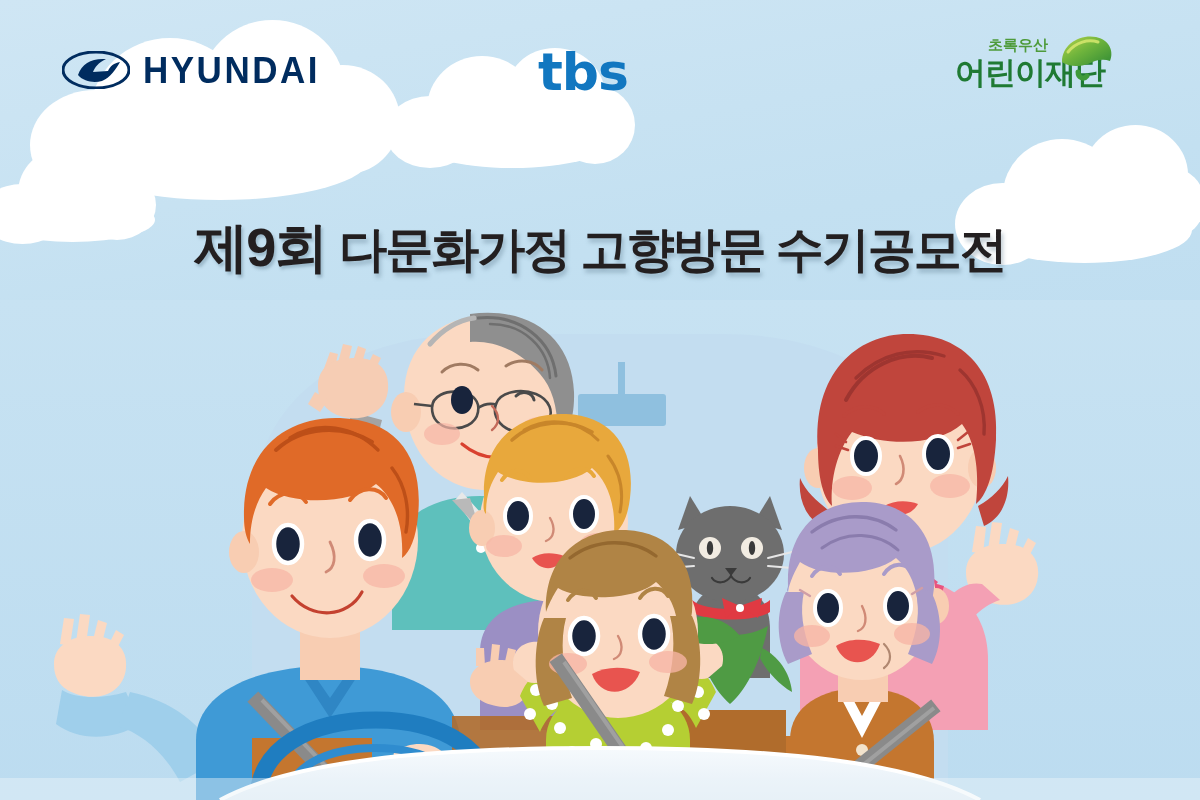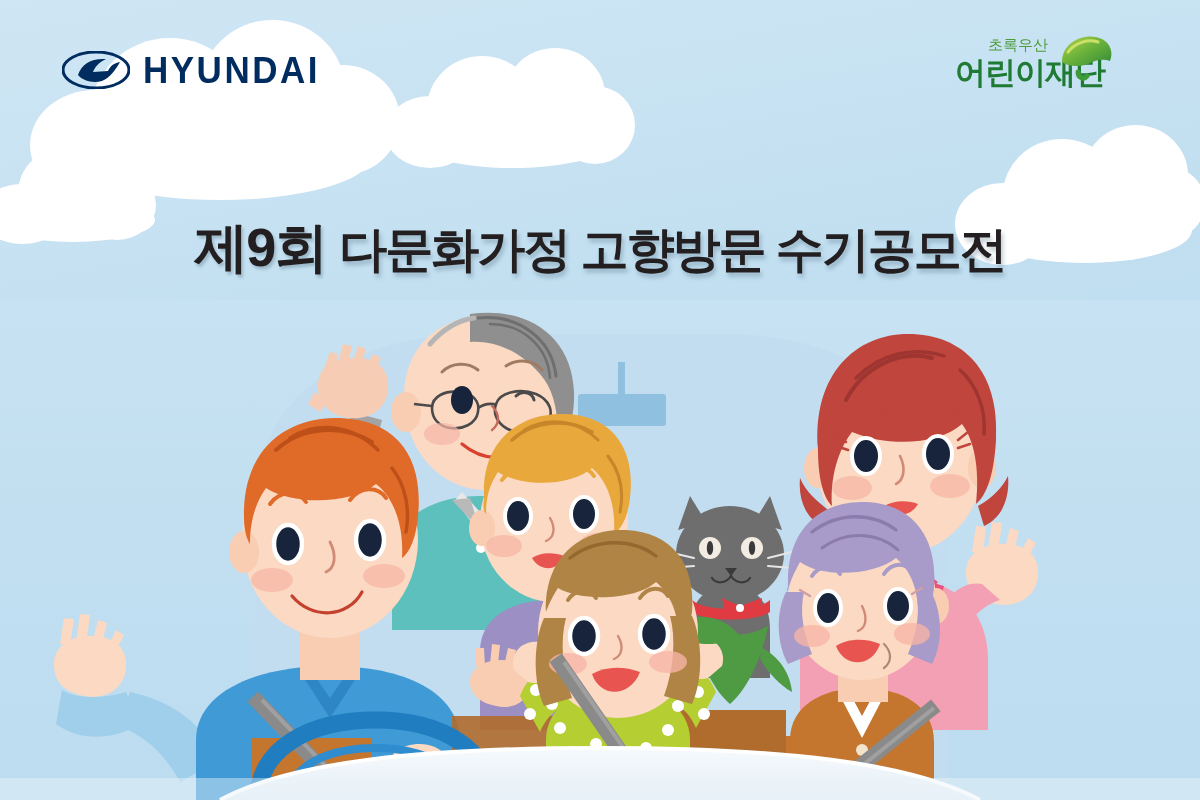--- a/index.html
+++ b/index.html
@@ -50,21 +50,21 @@
     font-weight: bold;
     color: #1277c0;
     letter-spacing: -1px;
     line-height: 1;
     font-family: "DejaVu Sans", sans-serif;
   }
 
   .childfund-logo { position: absolute; left: 930px; top: 32px; width: 180px; height: 68px; }
   .cf-small {
     position: absolute; left: 58px; top: 4px;
-    font-size: 15px; font-weight: normal;
+    font-size: 15px; font-weight: bold;
     color: #4e9b3b; letter-spacing: 0px;
     white-space: nowrap;
   }
   .cf-big {
     position: absolute; left: 0px; top: 20px;
     font-size: 31px; font-weight: bold;
     color: #1f7a33; letter-spacing: -1px;
     white-space: nowrap;
     margin-left: 25px;
   }
@@ -143,20 +143,21 @@
     <div class="hyundai-logo">
       <svg class="hyundai-mark" viewBox="0 0 68 38">
         <ellipse cx="34" cy="19" rx="33" ry="18" fill="none" stroke="#002c5f" stroke-width="3"></ellipse>
         <path d="M16 24 C20 12, 30 7, 44 8 C36 12, 33 16, 31 21 L46 20 C48 15, 52 12, 58 11
                  C54 18, 48 27, 40 30 C32 32, 22 31, 16 24 Z" fill="#002c5f"></path>
         <path d="M12 17 C17 9, 27 5, 40 6 C28 9, 21 14, 18 20 Z" fill="#002c5f" opacity="0"></path>
       </svg>
       <span class="hyundai-word">HYUNDAI</span>
     </div>
 
+    <div class="tbs-logo">tbs</div>
 
     <div class="childfund-logo">
       <span class="cf-small">초록우산</span>
       <span class="cf-big">어린이재단</span>
       <svg class="cf-umbrella" viewBox="0 0 56 50">
         <defs>
           <linearGradient id="umb" x1="0" y1="0" x2="1" y2="1">
             <stop offset="0%" stop-color="#b8d44a"></stop>
             <stop offset="45%" stop-color="#6fb43c"></stop>
             <stop offset="100%" stop-color="#2f8a35"></stop>

